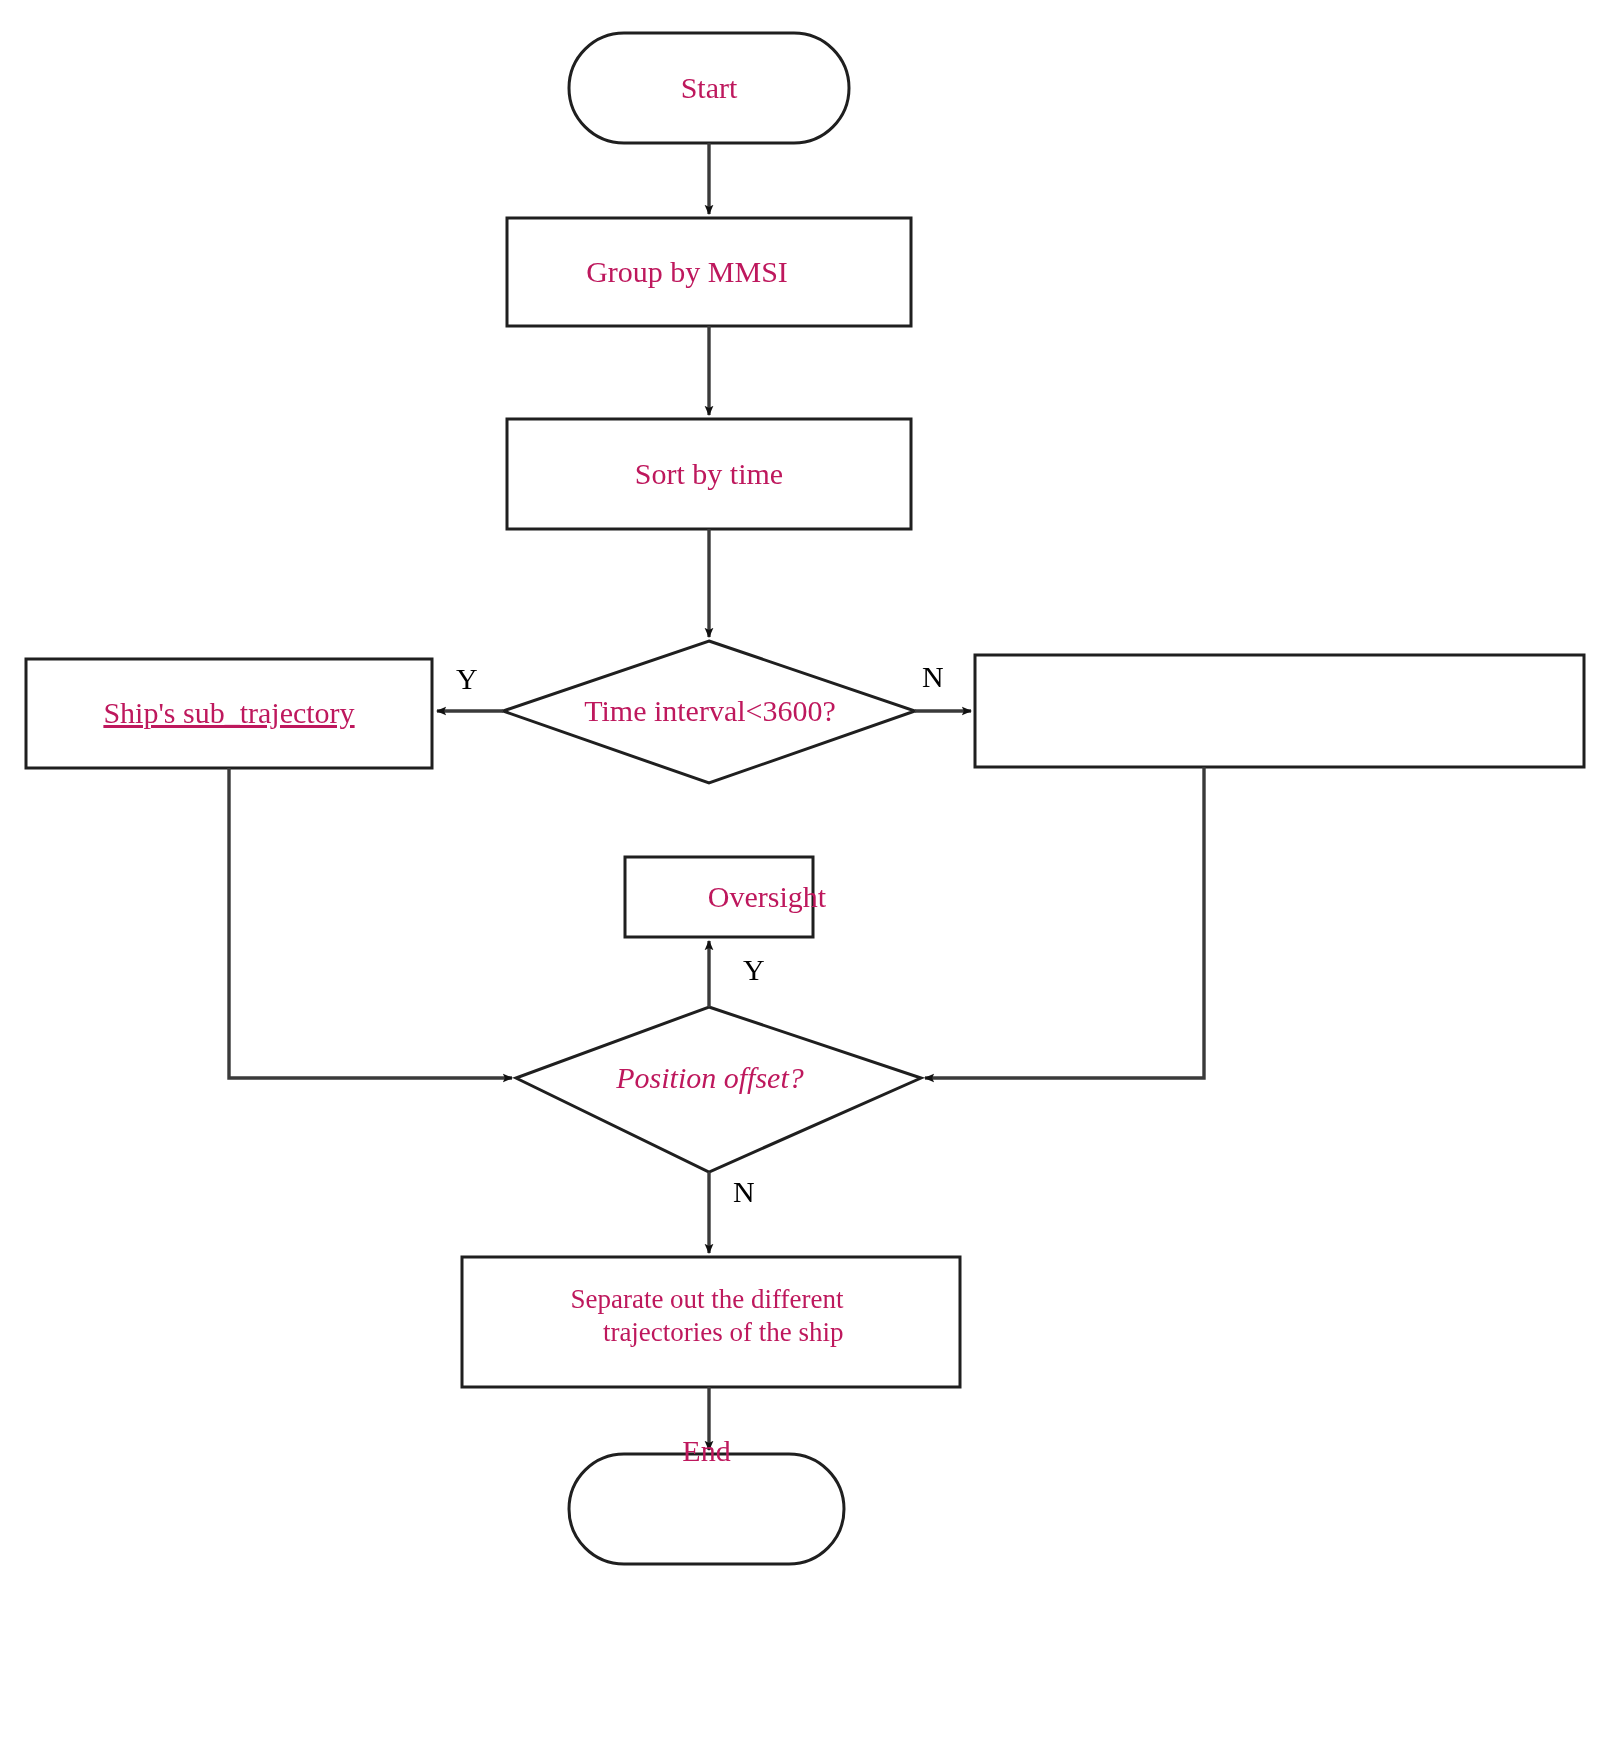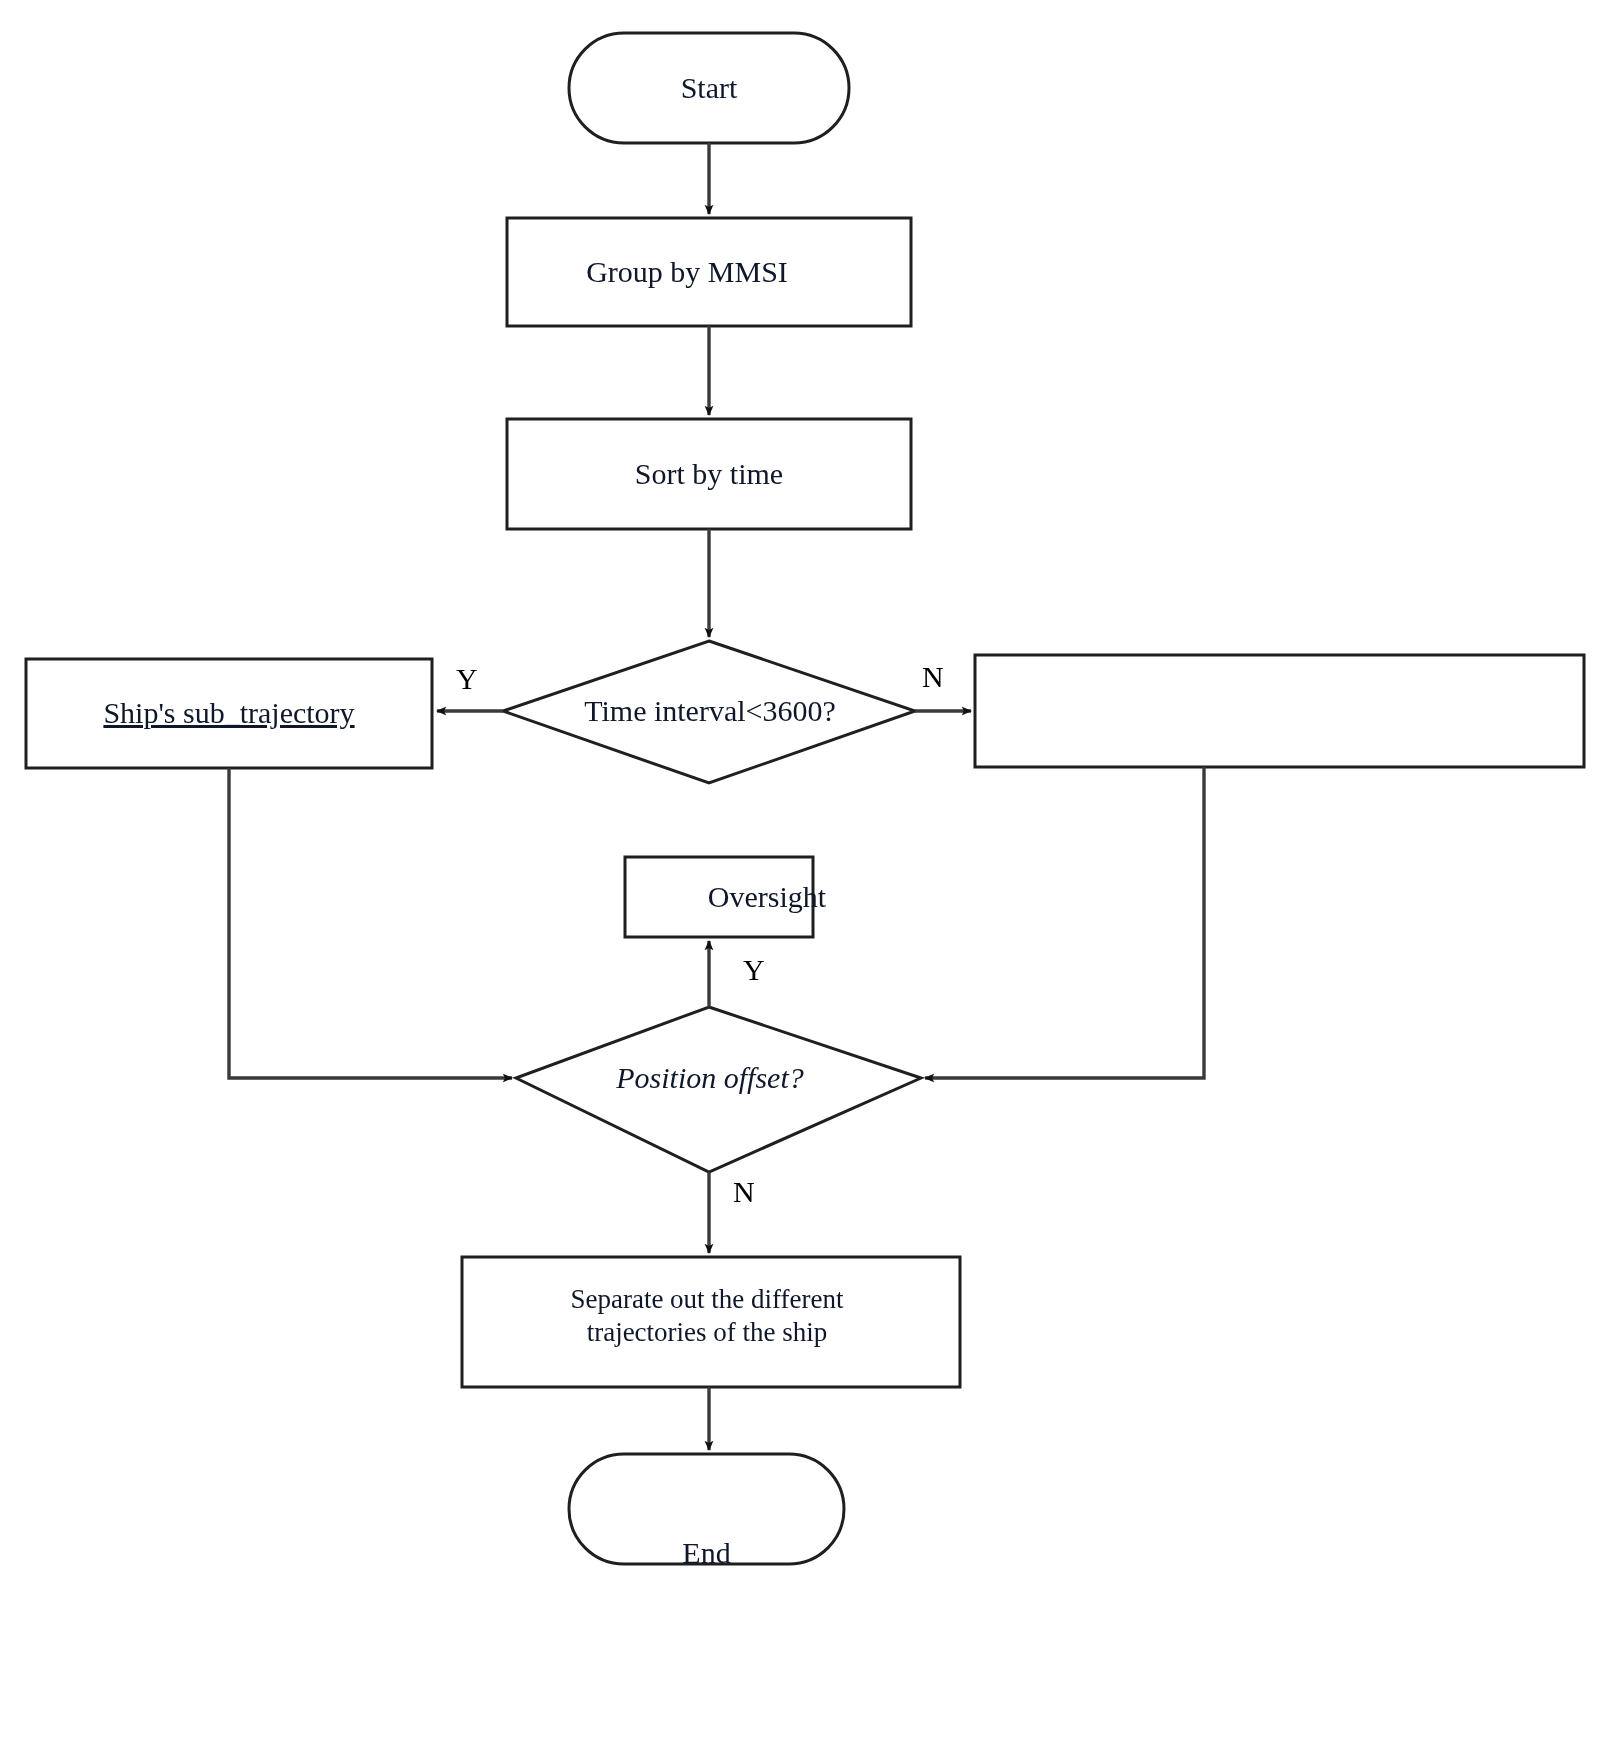--- a/index.html
+++ b/index.html
@@ -21,22 +21,22 @@
     position: absolute;
     inset: 0;
     width: 1610px;
     height: 1737px;
   }
   .node-label {
     position: absolute;
     display: flex;
     align-items: center;
     justify-content: center;
-    text-align: center;
-    color: #0f172a;
+    text-align: right;
+    color: #be185d;
     line-height: 1.22;
     pointer-events: none;
     white-space: pre-line;
   }
   .lbl-28 { font-size: 30px; }
   .lbl-27 { font-size: 30px; }
   .lbl-26 { font-size: 27px; }
   .edge-label {
     position: absolute;
     color: #000000;
@@ -108,21 +108,21 @@
   <div class="node-label lbl-28" style="left:26px; top:659px; width:406px; height:109px;text-decoration:underline;">Ship's sub_trajectory</div>
 
 
   <div class="node-label lbl-28" style="left:625px; top:857px; width:188px; height:80px;padding-left:48px;">Oversight</div>
 
   <div class="node-label lbl-28" style="left:560px; top:1048px; width:300px; height:60px;font-style:italic;">Position offset?</div>
 
   <div class="node-label lbl-26" style="left:458px; top:1257px; width:498px; height:118px;">Separate out the different
 trajectories of the ship</div>
 
-  <div class="node-label lbl-28" style="left:569px; top:1488px; width:275px; height:131px;">End</div>
+  <div class="node-label lbl-28" style="left:569px; top:1386px; width:275px; height:131px;">End</div>
 
   <div class="edge-label" style="left:456px; top:664px;">Y</div>
 
   <div class="edge-label" style="left:922px; top:662px;">N</div>
 
   <div class="edge-label" style="left:743px; top:955px;">Y</div>
 
   <div class="edge-label" style="left:733px; top:1177px;">N</div>
 
   <div class="hit" style="left:569px; top:33px; width:280px; height:110px;"></div>

